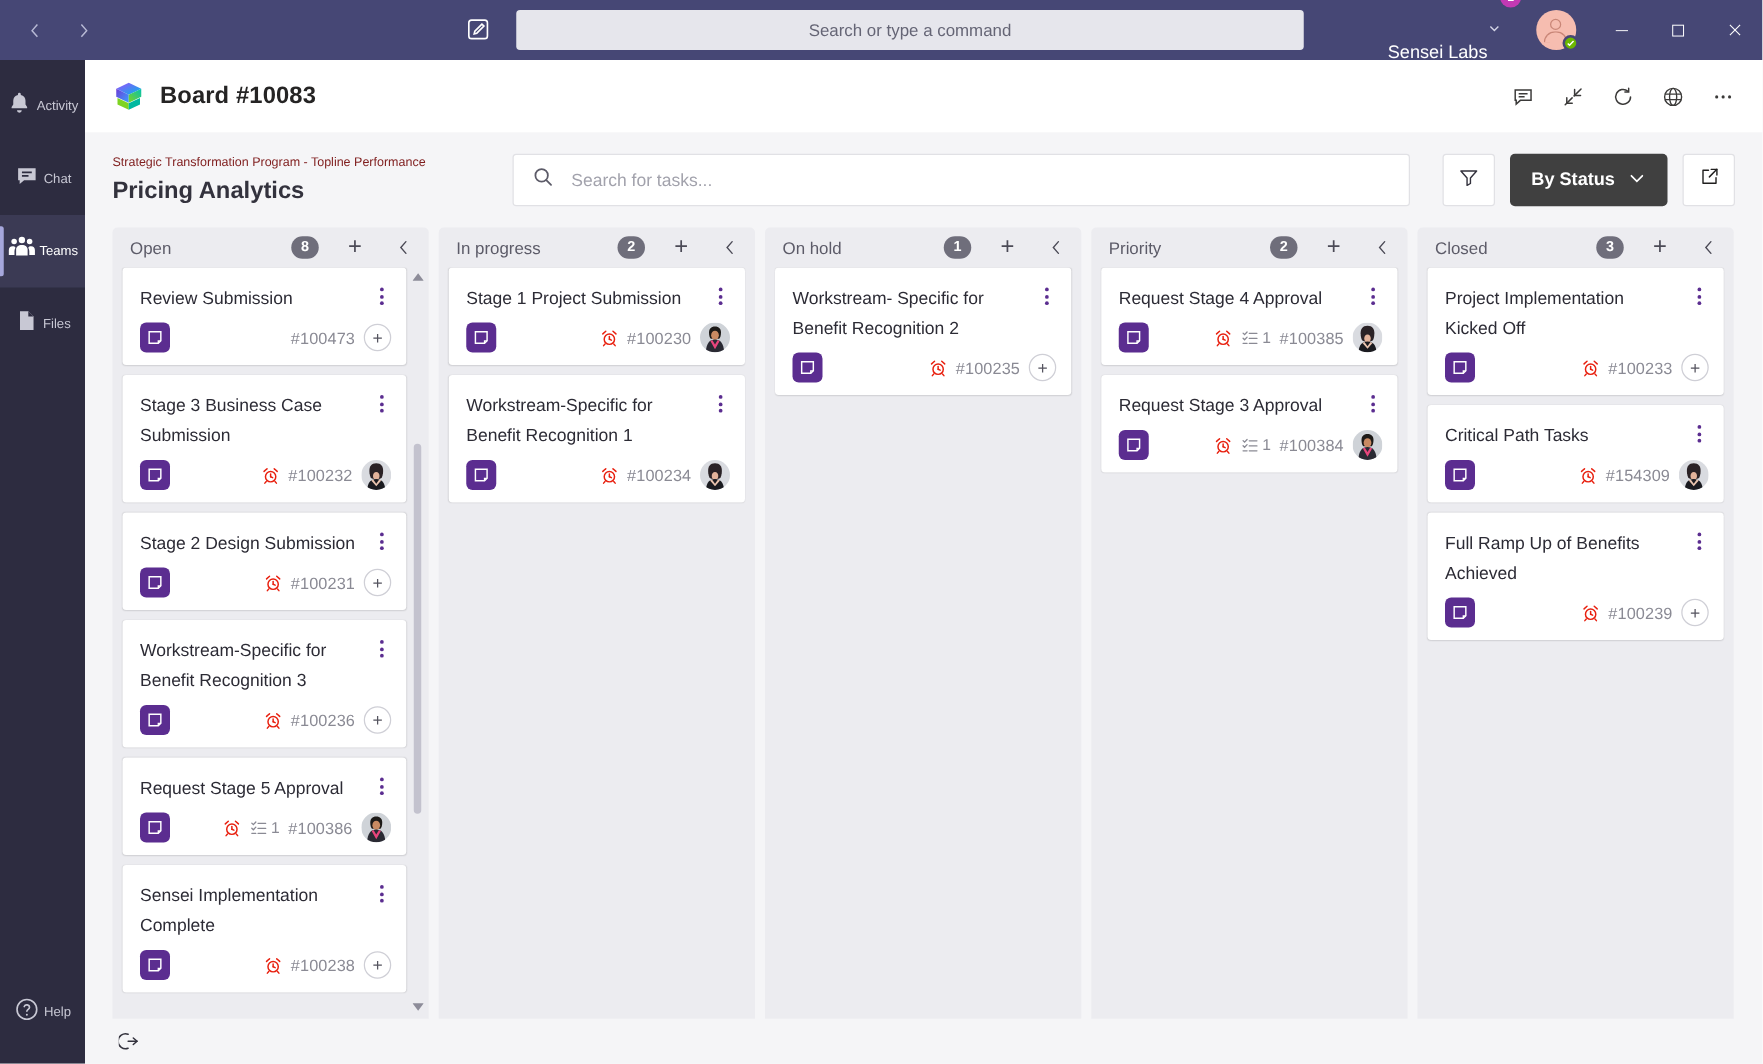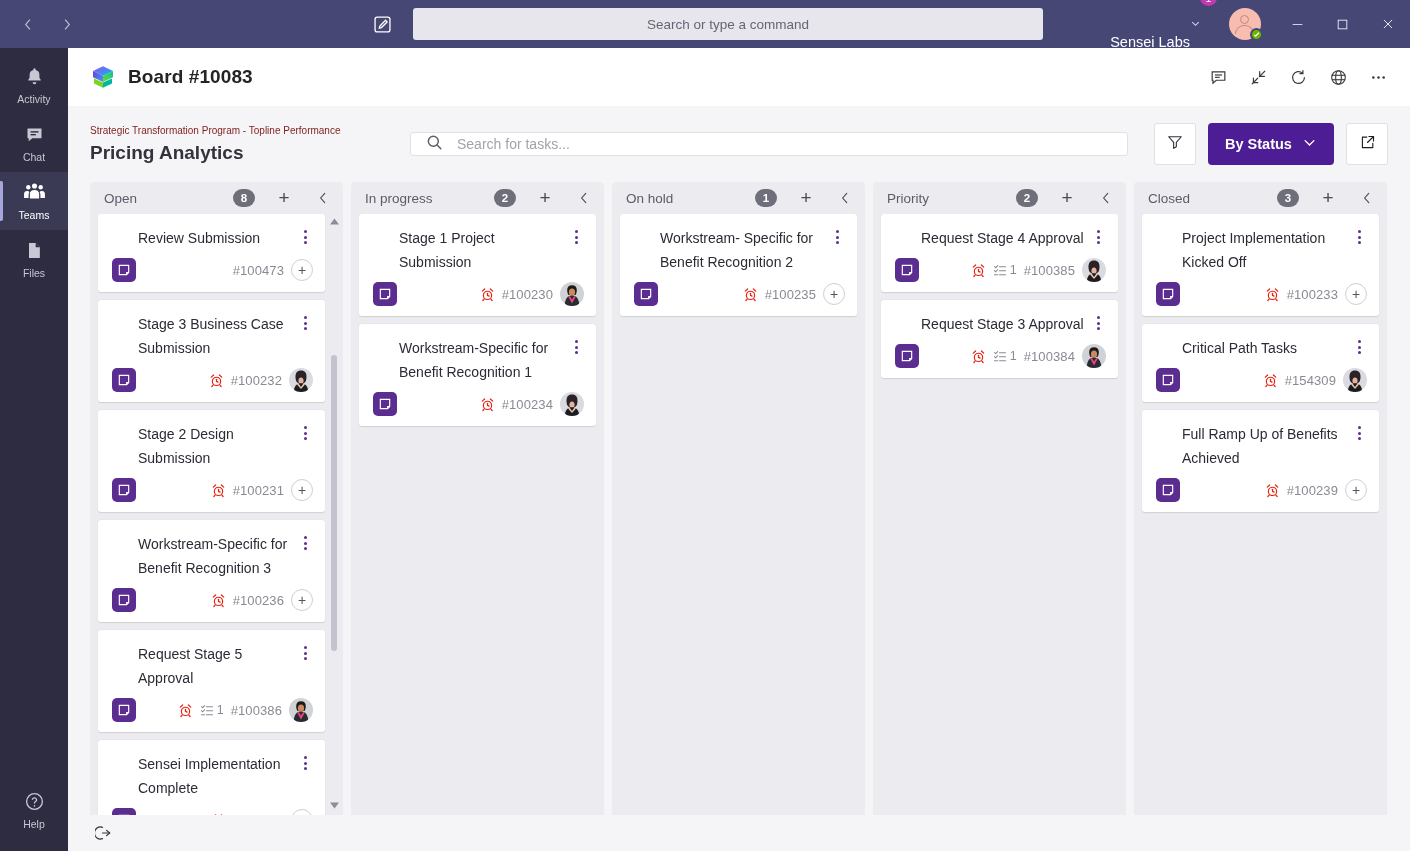--- a/index.html
+++ b/index.html
@@ -14,21 +14,21 @@
   .titlebar {
     height: 48px; background: #464775; flex: 0 0 48px;
     display: flex; align-items: center; position: relative;
   }
   .nav-arrows { display: flex; align-items: center; gap: 6px; margin-left: 12px; width: 80px; }
   .nav-btn {
     width: 32px; height: 32px; display: flex; align-items: center; justify-content: center;
     color: #b7b9d4; font-size: 17px; cursor: pointer; border-radius: 3px;
   }
   .nav-btn svg { display:block; }
-  .tb-center { position: absolute; left: 0; right: 0; display: flex; align-items: center; justify-content: center; gap: 16px; pointer-events: none; }
+  .tb-center { position: absolute; left: 0; right: 0; display: flex; align-items: flex-start; justify-content: center; gap: 16px; pointer-events: none; }
   .compose-btn { width: 30px; height: 30px; display:flex; align-items:center; justify-content:center; color:#fff; pointer-events: auto; cursor: pointer; }
   .cmd-search {
     width: 630px; height: 32px; background: #e6e6ec; border-radius: 3px;
     display: flex; align-items: center; justify-content: center;
     font-size: 13.5px; color: #656575; pointer-events: auto; cursor: text;
   }
   .tb-right { margin-left: auto; display: flex; align-items: center; height: 48px; }
   .org-name { color: #fff; font-size: 14.5px; display: flex; align-items: center; gap: 5px; cursor: pointer; margin-top: 36px; }
   .org-chev { font-size: 10px; color: #d4d5e6; }
   .org-wrap { position: relative; display:flex; align-items:center; margin-right: 6px; }
@@ -57,21 +57,21 @@
   
   .main-row { display: flex; flex: 1 1 auto; min-height: 0; }
 
   
   .rail {
     width: 68px; flex: 0 0 68px; background: #2d2c40;
     display: flex; flex-direction: column; align-items: center; padding-top: 8px;
     position: relative;
   }
   .rail-item {
-    width: 68px; height: 58px; display: flex; flex-direction: column;
+    width: 68px; height: 58px; display: flex; flex-direction: row;
     align-items: center; justify-content: center; gap: 3px; cursor: pointer; position: relative;
     color: #c8c8d4;
   }
   .rail-item.active { background: #3b3a54; color: #fff; }
   .rail-item.active::before {
     content: ""; position: absolute; left: 0; top: 9px; bottom: 9px; width: 3px;
     background: #a6a7dc; border-radius: 0 2px 2px 0;
   }
   .rail-label { font-size: 10.5px; line-height: 1; }
   .rail-spacer { flex: 1 1 auto; }
@@ -91,32 +91,32 @@
 
   .sub-header {
     height: 76px; flex: 0 0 76px; display: flex; align-items: center;
     padding: 0 22px 0 22px; background: #f5f5f7;
   }
   .crumbs { width: 320px; flex: 0 0 320px; }
   .crumb-path { font-size: 10px; color: #7f1d1d; line-height: 16px; white-space: nowrap; cursor: pointer; }
   .crumb-title { font-size: 19px; color: #33323d; font-weight: 600; line-height: 25px; margin-top: 1px; }
 
   .task-search {
-    width: 718px; flex: 0 0 718px; height: 24px; background: #fff;
+    width: 718px; flex: 0 0 718px; height: 42px; background: #fff;
     border: 1px solid #e1e1e5; border-radius: 3px; display: flex; align-items: center;
     padding: 4px 14px; gap: 13px; margin-left: 0;
   }
   .ts-input { font-size: 14px; color: #a2a2ac; }
   .sh-right { margin-left: auto; display: flex; align-items: center; gap: 12px; }
   .filter-btn {
     width: 42px; height: 42px; background: #fff; border: 1px solid #e1e1e5; border-radius: 3px;
     display: flex; align-items: center; justify-content: center; cursor: pointer; color: #33323d;
   }
   .by-status-btn {
-    height: 42px; min-width: 126px; background: #4c1d95; border-radius: 4px; color: #fff;
+    height: 42px; min-width: 126px; background: #404040; border-radius: 4px; color: #fff;
     display: flex; align-items: center; justify-content: center; gap: 10px;
     font-size: 14.5px; font-weight: 600; padding: 0 16px; cursor: pointer;
   }
   .expand-btn {
     width: 42px; height: 42px; background: #fff; border: 1px solid #e1e1e5; border-radius: 3px;
     display: flex; align-items: center; justify-content: center; cursor: pointer; color: #201f1e;
   }
 
   
   .board-area { flex: 1 1 auto; display: flex; min-height: 0; padding: 0 22px 0 22px; gap: 8px; position: relative; }
@@ -139,21 +139,21 @@
   .col-body {
     flex: 1 1 auto; overflow: hidden; padding: 0 8px 0 8px; position: relative;
     display: flex; flex-direction: column; gap: 8px; min-height: 0;
   }
   .col-body.scroller { padding-right: 18px; }
 
   .card {
     background: #fff; border-radius: 3px; padding: 12px 12px 10px 14px;
     box-shadow: 0 .3px 1.2px rgba(0,0,0,.12); flex: 0 0 auto;
   }
-  .card-top { display: flex; align-items: flex-start; margin-left: 26px; }
+  .card-top { display: flex; align-items: flex-start; }
   .card-title { font-size: 14px; color: #2c2b35; line-height: 24px; flex: 1 1 auto; padding-right: 6px; }
   .card-menu { width: 16px; flex: 0 0 16px; display: flex; align-items: flex-start; justify-content: center; padding-top: 4px; cursor: pointer; }
   .dots { display: flex; flex-direction: column; gap: 2.5px; align-items: center; }
   .dots i { width: 3px; height: 3px; border-radius: 50%; background: #5b2d90; display:block; }
   .card-foot { display: flex; align-items: center; margin-top: 8px; gap: 0; }
   .card-type-icon {
     width: 24px; height: 24px; border-radius: 5px; background: #5b2d90;
     display: flex; align-items: center; justify-content: center; flex: 0 0 24px;
   }
   .foot-right { margin-left: auto; display: flex; align-items: center; gap: 7px; }

